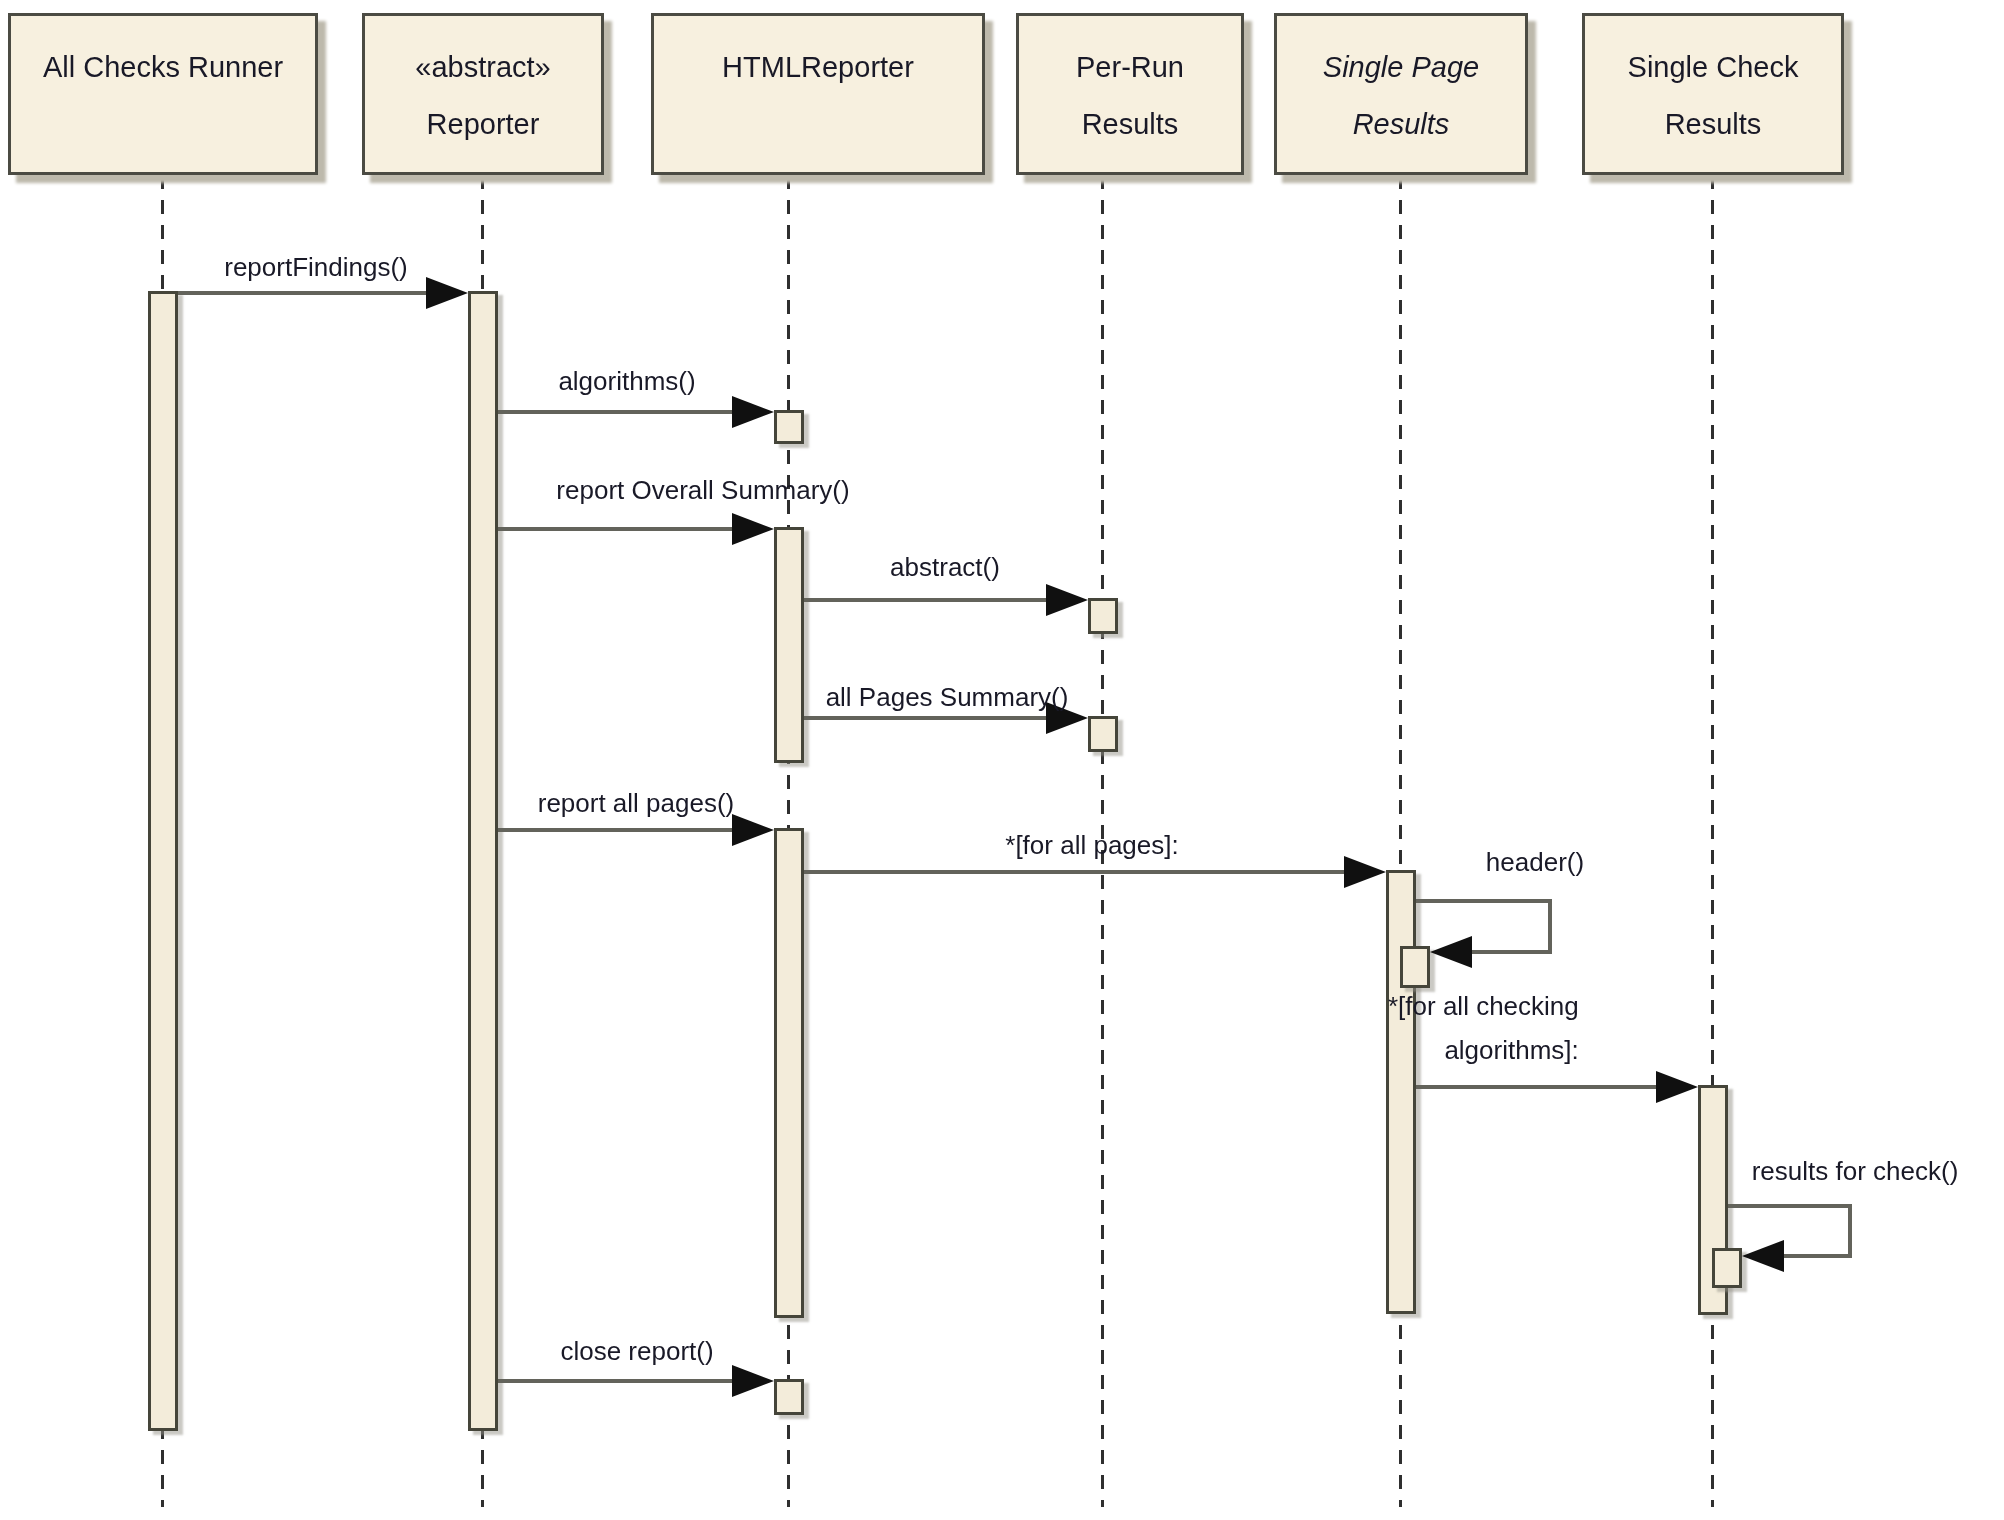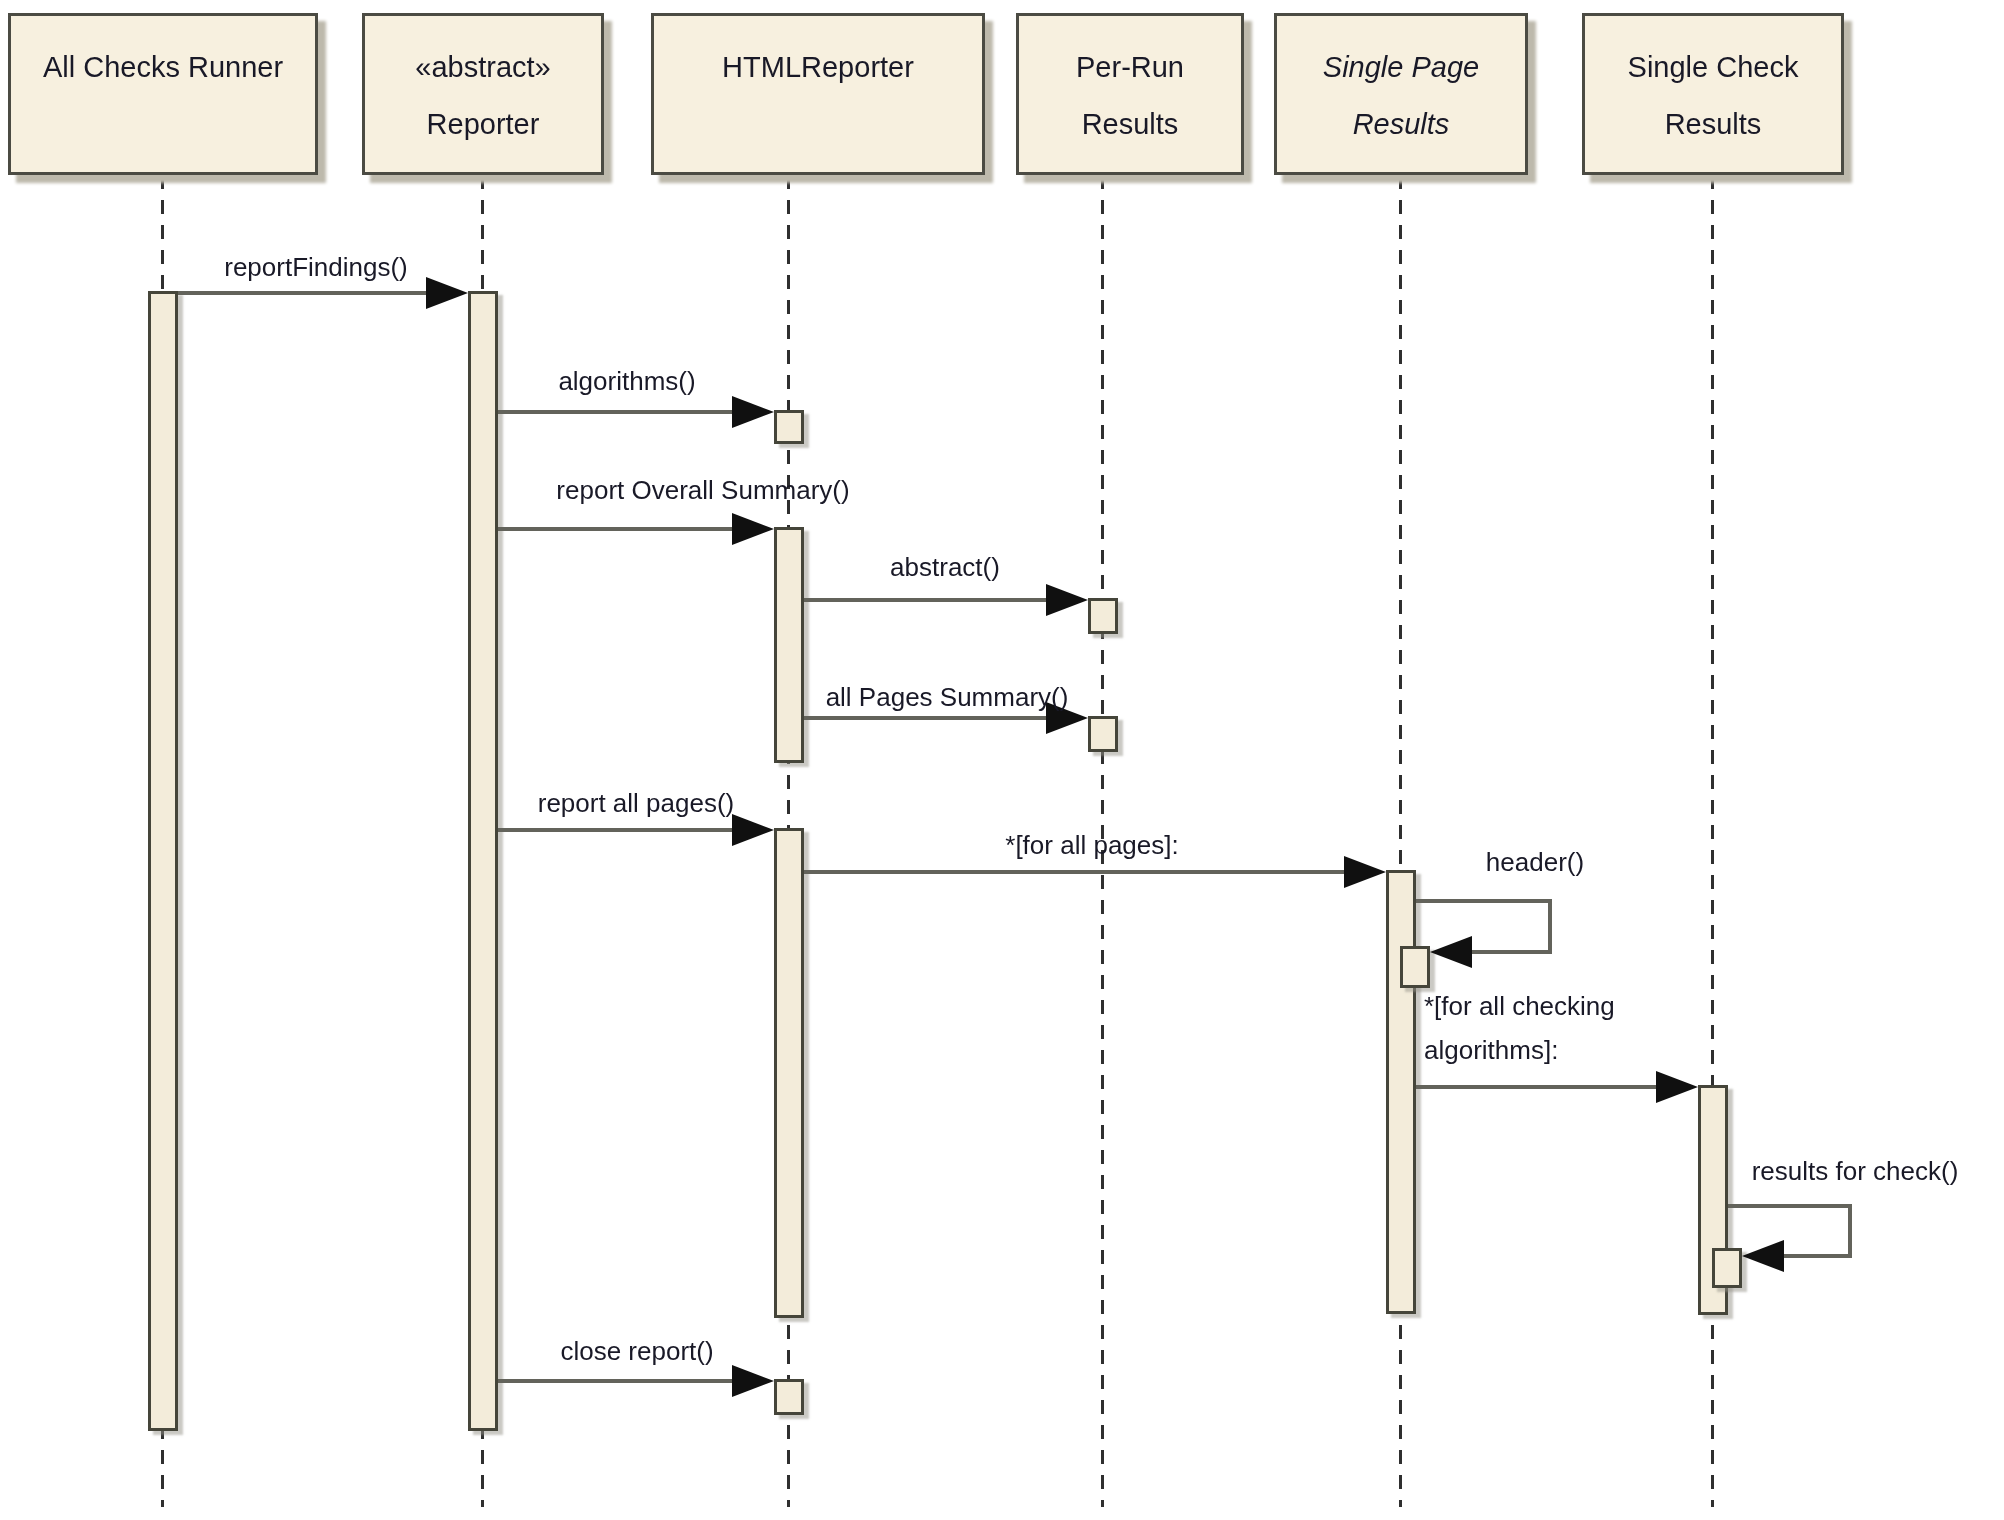--- a/index.html
+++ b/index.html
@@ -152,21 +152,21 @@
   <div class="mlabel" style="left:1092px;top:830px;">*[for all pages]:</div>
 
   <div class="mline" style="left:1416px;top:899px;width:136px;"></div>
   <div class="vline" style="left:1548px;top:899px;height:55px;"></div>
   <div class="mline" style="left:1468px;top:950px;width:84px;"></div>
   <div class="ahead-l" style="left:1430px;top:936px;"></div>
   <div class="mlabel" style="left:1535px;top:847px;">header()</div>
 
   <div class="mline" style="left:1416px;top:1085px;width:250px;"></div>
   <div class="ahead-r" style="left:1656px;top:1071px;"></div>
-  <div class="mlabel left-anchor two-line" style="left:1424px;top:984px;">
+  <div class="mlabel left-anchor two-line" style="left:1388px;top:984px;text-align:right;">
     <span>*[for all checking</span>
     <span class="l2">algorithms]:</span>
   </div>
 
   <div class="mline" style="left:1728px;top:1204px;width:124px;"></div>
   <div class="vline" style="left:1848px;top:1204px;height:54px;"></div>
   <div class="mline" style="left:1780px;top:1254px;width:72px;"></div>
   <div class="ahead-l" style="left:1742px;top:1240px;"></div>
   <div class="mlabel" style="left:1855px;top:1156px;">results for check()</div>
 

